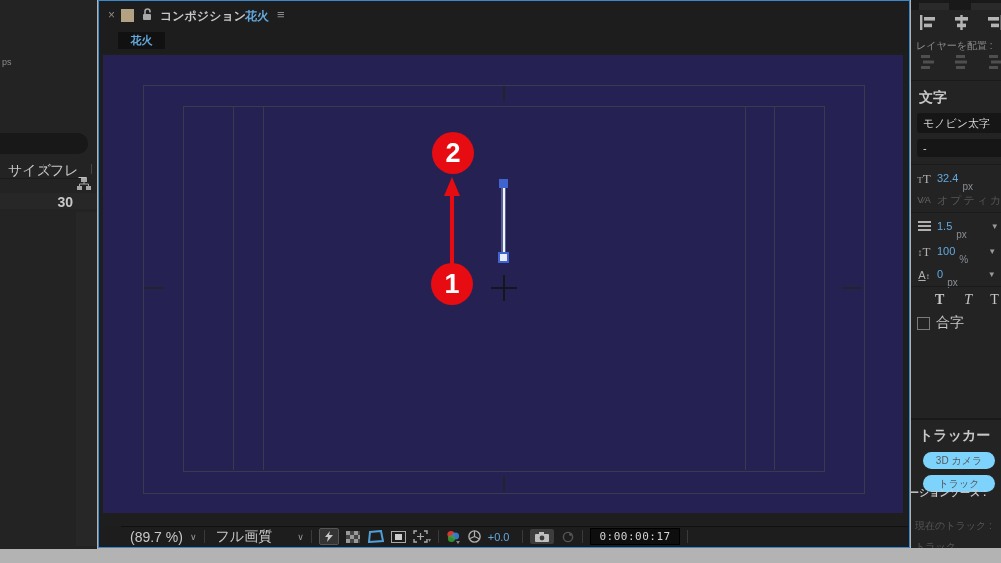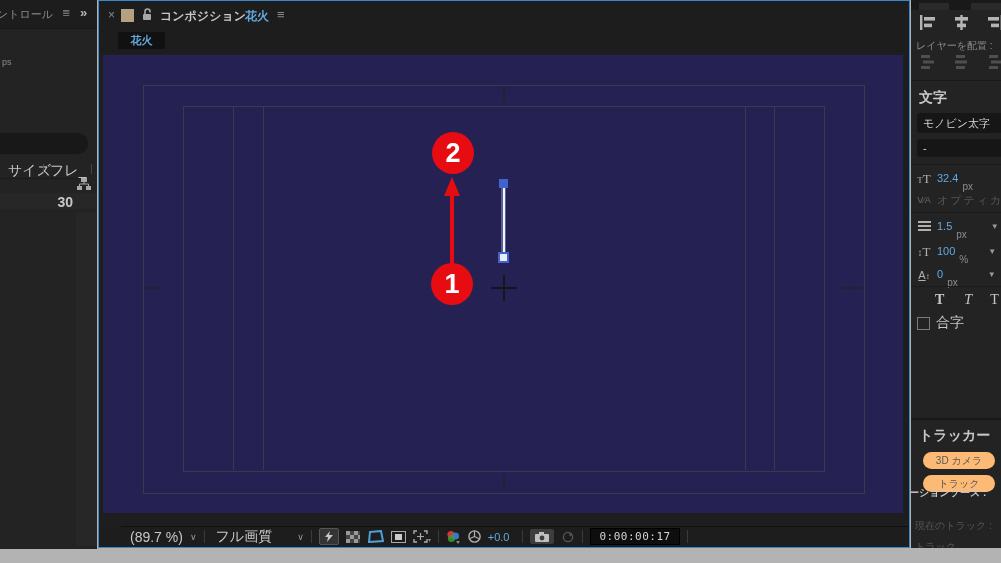--- a/index.html
+++ b/index.html
@@ -18,39 +18,34 @@
   .selectbox{background:#161616;border-radius:3px;color:#d8d8d8;font-size:11px;
     display:flex;align-items:center;padding:0 6px;}
   .guides{position:absolute;border:1px solid #3a3a4e;}
   .gline{position:absolute;background:#3a3a4e;}
   .tick{position:absolute;background:#23232f;}
   .redcircle{position:absolute;width:42px;height:42px;border-radius:50%;background:#e60c12;
     display:flex;align-items:center;justify-content:center;color:#fff;font-size:27px;font-weight:bold;}
   .charrow{position:absolute;left:0;width:160px;height:20px;display:flex;align-items:center;}
   .charrow .icon{width:26px;text-align:center;color:#b0b0b0;flex:0 0 26px;}
   .hr{position:absolute;left:0;width:160px;height:1px;background:#1a1a1a;}
-  .trkbtn{position:absolute;height:17px;border-radius:9px;background:#fdba74;color:#585858;
+  .trkbtn{position:absolute;height:17px;border-radius:9px;background:#7dd3fc;color:#585858;
     font-size:10px;display:flex;align-items:center;justify-content:center;}
   .alicon rect{fill:#b4b4b4;}
   .alicon.off rect{fill:#4f4f4f;}
   .toolbar{position:absolute;left:1px;right:1px;bottom:1px;height:19px;background:#1d1d1d;
     border-top:1px solid #101010;display:flex;align-items:center;gap:7px;padding-left:9px;margin-left:21px;}
   .tc{font-family:"DejaVu Sans Mono",monospace;}
 </style>
 </head>
 <body>
 
 <div class="screen">
 
   <div class="abs panel" style="left:0;top:0;width:97px;height:550px;">
-    <div class="abs" style="left:0;top:0;width:97px;height:28px;background:#1d1d1d;border-bottom:1px solid #161616;">
-      <span class="abs dim" style="left:-3px;top:7px;font-size:11px;white-space:nowrap;">ントロール</span>
-      <span class="abs dim" style="left:62px;top:7px;font-size:10px;">≣</span>
-      <span class="abs" style="left:80px;top:5px;color:#b8b8b8;font-size:13px;font-weight:bold;">»</span>
-    </div>
     <span class="abs dim" style="left:2px;top:57px;font-size:9px;">ps</span>
     <div class="abs" style="left:-6px;top:133px;width:94px;height:21px;background:#181818;border-radius:0 10px 10px 0;"></div>
     <div class="abs" style="left:0;top:160px;width:88px;height:18px;border-bottom:1px solid #1a1a1a;">
       <span class="abs txt" style="left:8px;top:2px;">サイズ</span>
       <span class="abs sep" style="left:42px;top:2px;font-size:11px;">|</span>
       <span class="abs txt" style="left:50px;top:2px;">フレ_</span>
       <span class="abs sep" style="left:90px;top:2px;font-size:11px;">|</span>
     </div>
     <svg class="abs" style="left:77px;top:178px;" width="14" height="13" viewBox="0 0 14 13">
       <rect x="4" y="0" width="6" height="4" fill="#a8a8a8"></rect>

